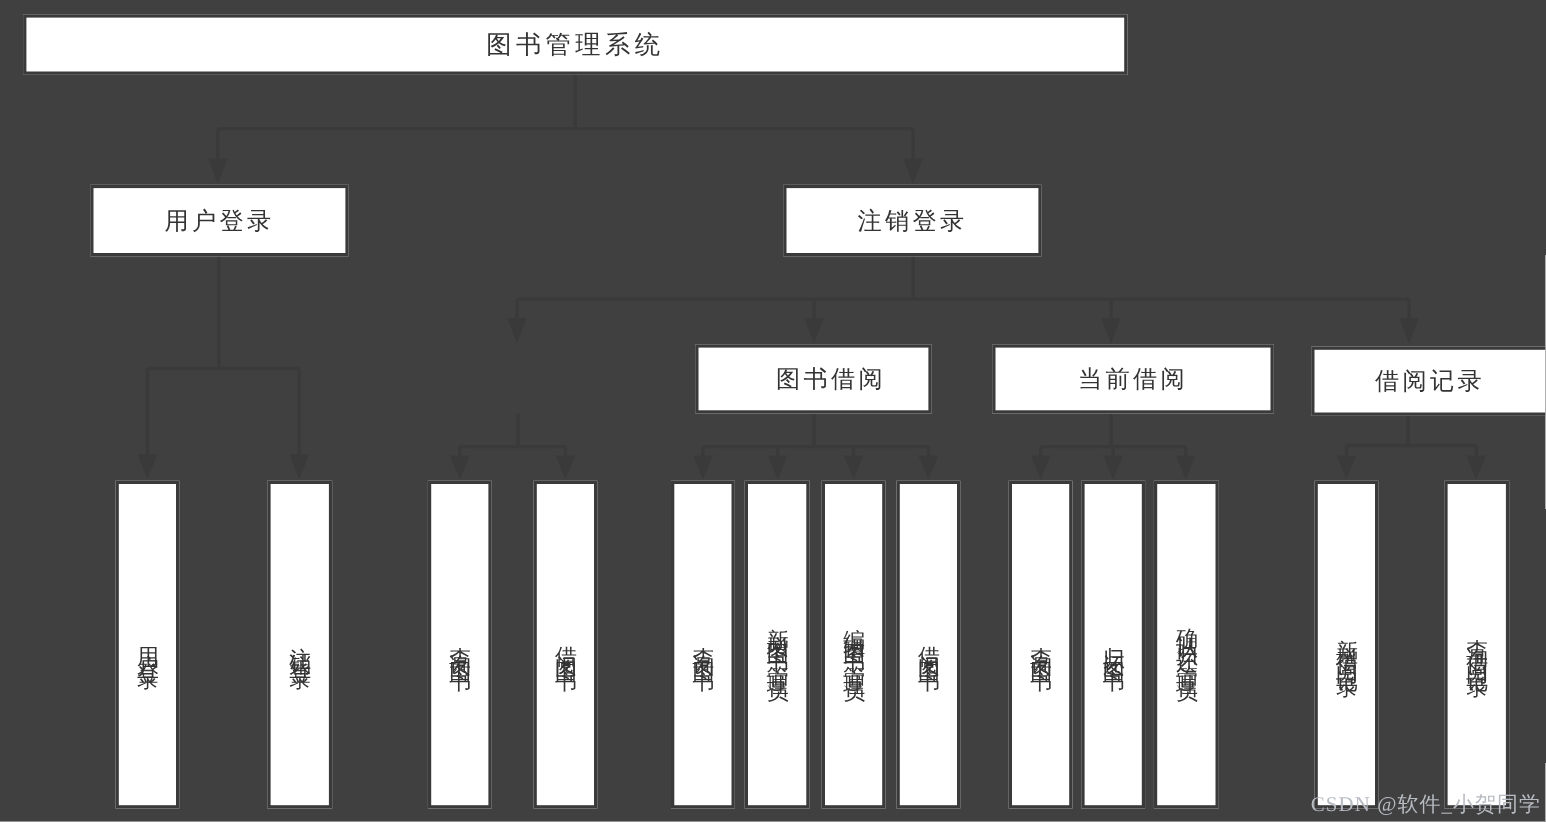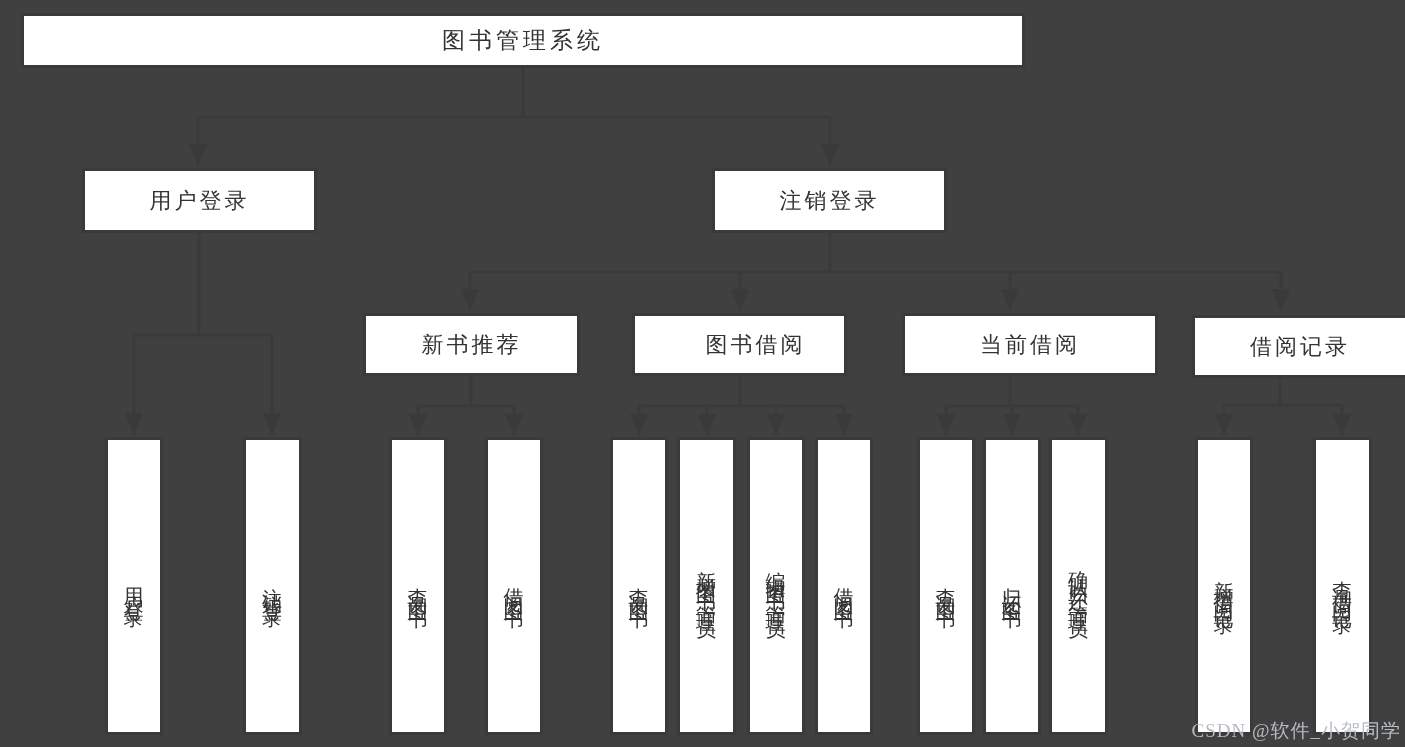--- a/index.html
+++ b/index.html
@@ -62,21 +62,20 @@
       <polygon points="1215,414 1233,414 1224,436"></polygon>
       <polygon points="1333,414 1351,414 1342,436"></polygon>
     </g>
   </svg>
 
   <div class="node hnode rootnode" style="left:21px; top:13px; width:1004px; height:55px;">图书管理系统</div>
 
   <div class="node hnode" style="left:82px; top:168px; width:235px; height:65px;">用户登录</div>
   <div class="node hnode" style="left:712px; top:168px; width:235px; height:65px;">注销登录</div>
 
-  <div class="node hnode" style="left:363px; top:313px; width:217px; height:63px;">新书推荐</div>
   <div class="node hnode" style="left:632px; top:313px; width:215px; height:63px;padding-left:32px;">图书借阅</div>
   <div class="node hnode" style="left:902px; top:313px; width:256px; height:63px;">当前借阅</div>
   <div class="node hnode" style="left:1172px; top:315px; width:216px; height:63px;margin-left:20px;">借阅记录</div>
 
   <div class="node vnode" style="left:105px; top:437px; width:58px; height:298px;">用户登录</div>
   <div class="node vnode" style="left:243px; top:437px; width:59px; height:298px;">注销登录</div>
 
   <div class="node vnode" style="left:389px; top:437px; width:58px; height:298px;">查询图书</div>
   <div class="node vnode" style="left:485px; top:437px; width:58px; height:298px;">借阅图书</div>
 

